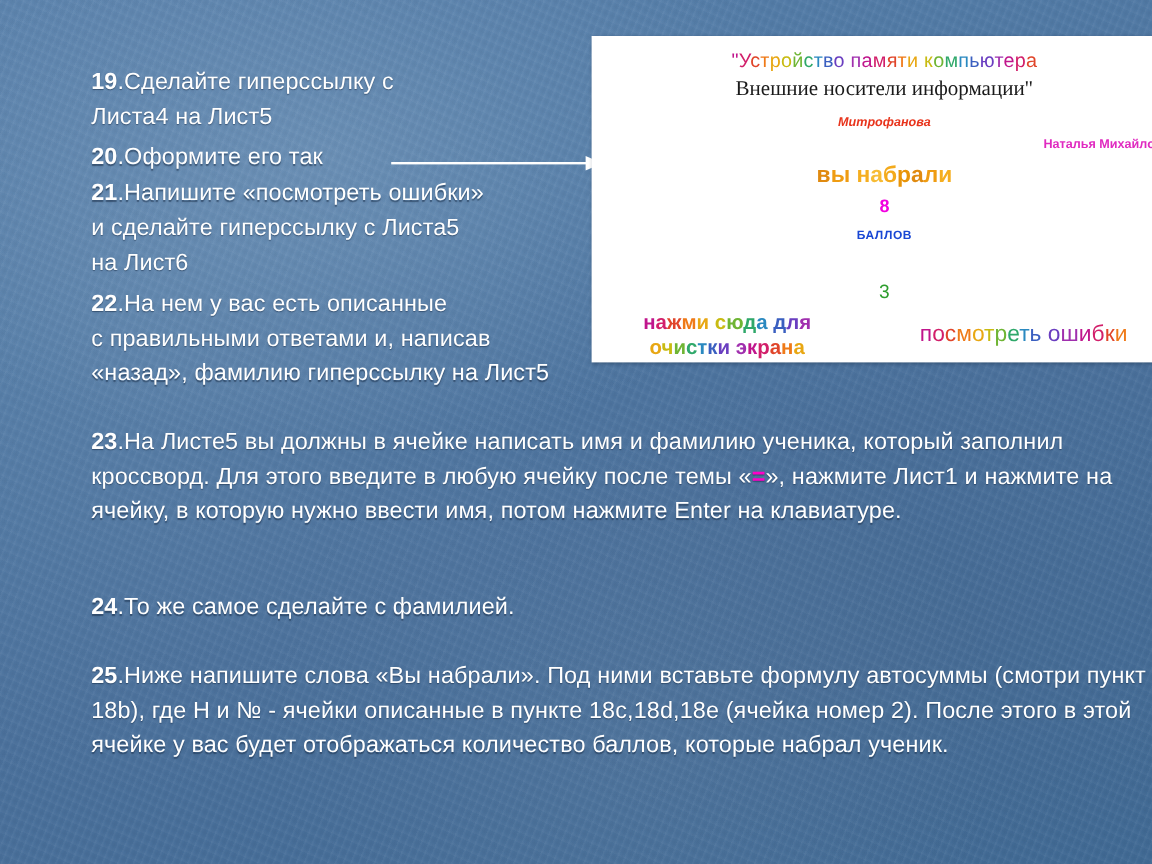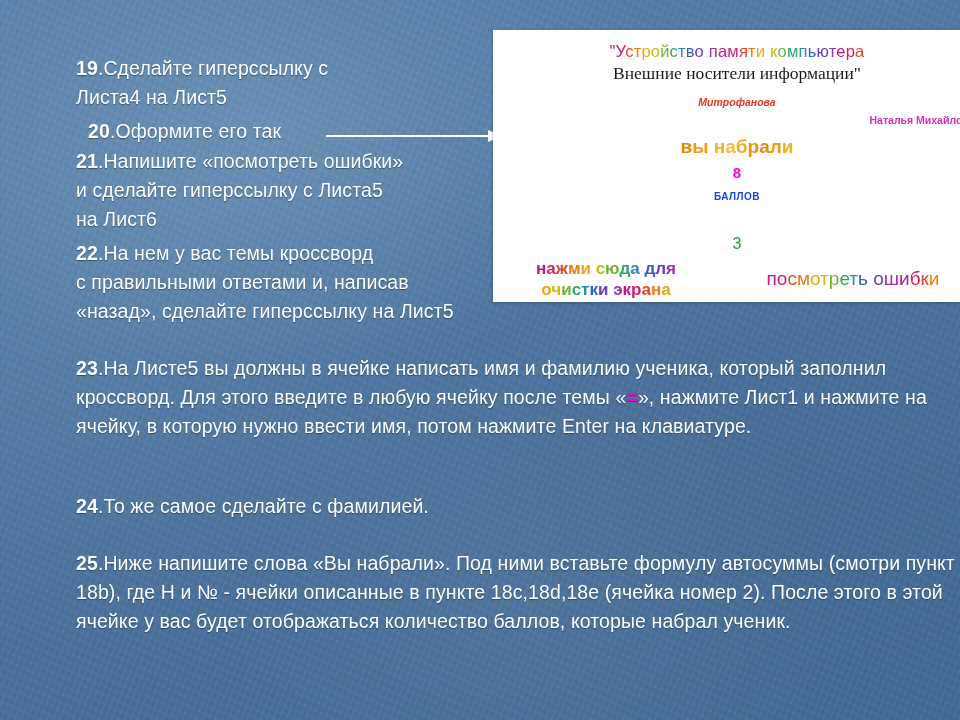--- a/index.html
+++ b/index.html
@@ -65,21 +65,21 @@
   .num {
     font-weight: bold;
   }
   .short-col {
     width: 430px;
   }
   .wide-col {
     width: 880px;
   }
   .blk-19  { position: absolute; left: 0;  top: 0;    }
-  .blk-20  { position: absolute; left: 12px;  top: 63px; }
+  .blk-20  { position: absolute; left: 0;  top: 63px; }
   .blk-21  { position: absolute; left: 0;  top: 93px; }
   .blk-22  { position: absolute; left: 0;  top: 185px;}
   .blk-23  { position: absolute; left: 0;  top: 300px; width: 880px; }
   .blk-24  { position: absolute; left: 0;  top: 438px; width: 880px; }
   .blk-25  { position: absolute; left: 0;  top: 495px; width: 880px; }
 
   .eq-sign {
     color: #ff00c8;
     font-weight: bold;
   }
@@ -259,23 +259,23 @@
         <span class="num">20</span><span>.</span><span>Оформите его так</span>
       </div>
 
       <div class="para short-col blk-21">
         <span class="num">21</span><span>.</span><span>Напишите «посмотреть ошибки»</span><br>
         <span>и сделайте гиперссылку с Листа5</span><br>
         <span>на Лист6</span>
       </div>
 
       <div class="para short-col blk-22">
-        <span class="num">22</span><span>.</span><span>На нем у вас темы кроссворд</span><br>
+        <span class="num">22</span><span>.</span><span>На нем у вас есть описанные</span><br>
         <span>с правильными ответами и, написав</span><br>
-        <span>«назад», сделайте гиперссылку на Лист5</span>
+        <span>«назад», фамилию гиперссылку на Лист5</span>
       </div>
 
       <div class="para wide-col blk-23">
         <span class="num">23</span><span>.</span><span>На Листе5 вы должны в ячейке написать имя и фамилию ученика, который заполнил кроссворд. Для этого введите в любую ячейку после темы «</span><span class="eq-sign">=</span><span>», нажмите Лист1 и нажмите на ячейку, в которую нужно ввести имя, потом нажмите Enter на клавиатуре.</span>
       </div>
 
       <div class="para wide-col blk-24">
         <span class="num">24</span><span>.</span><span>То же самое сделайте с фамилией.</span>
       </div>
 

